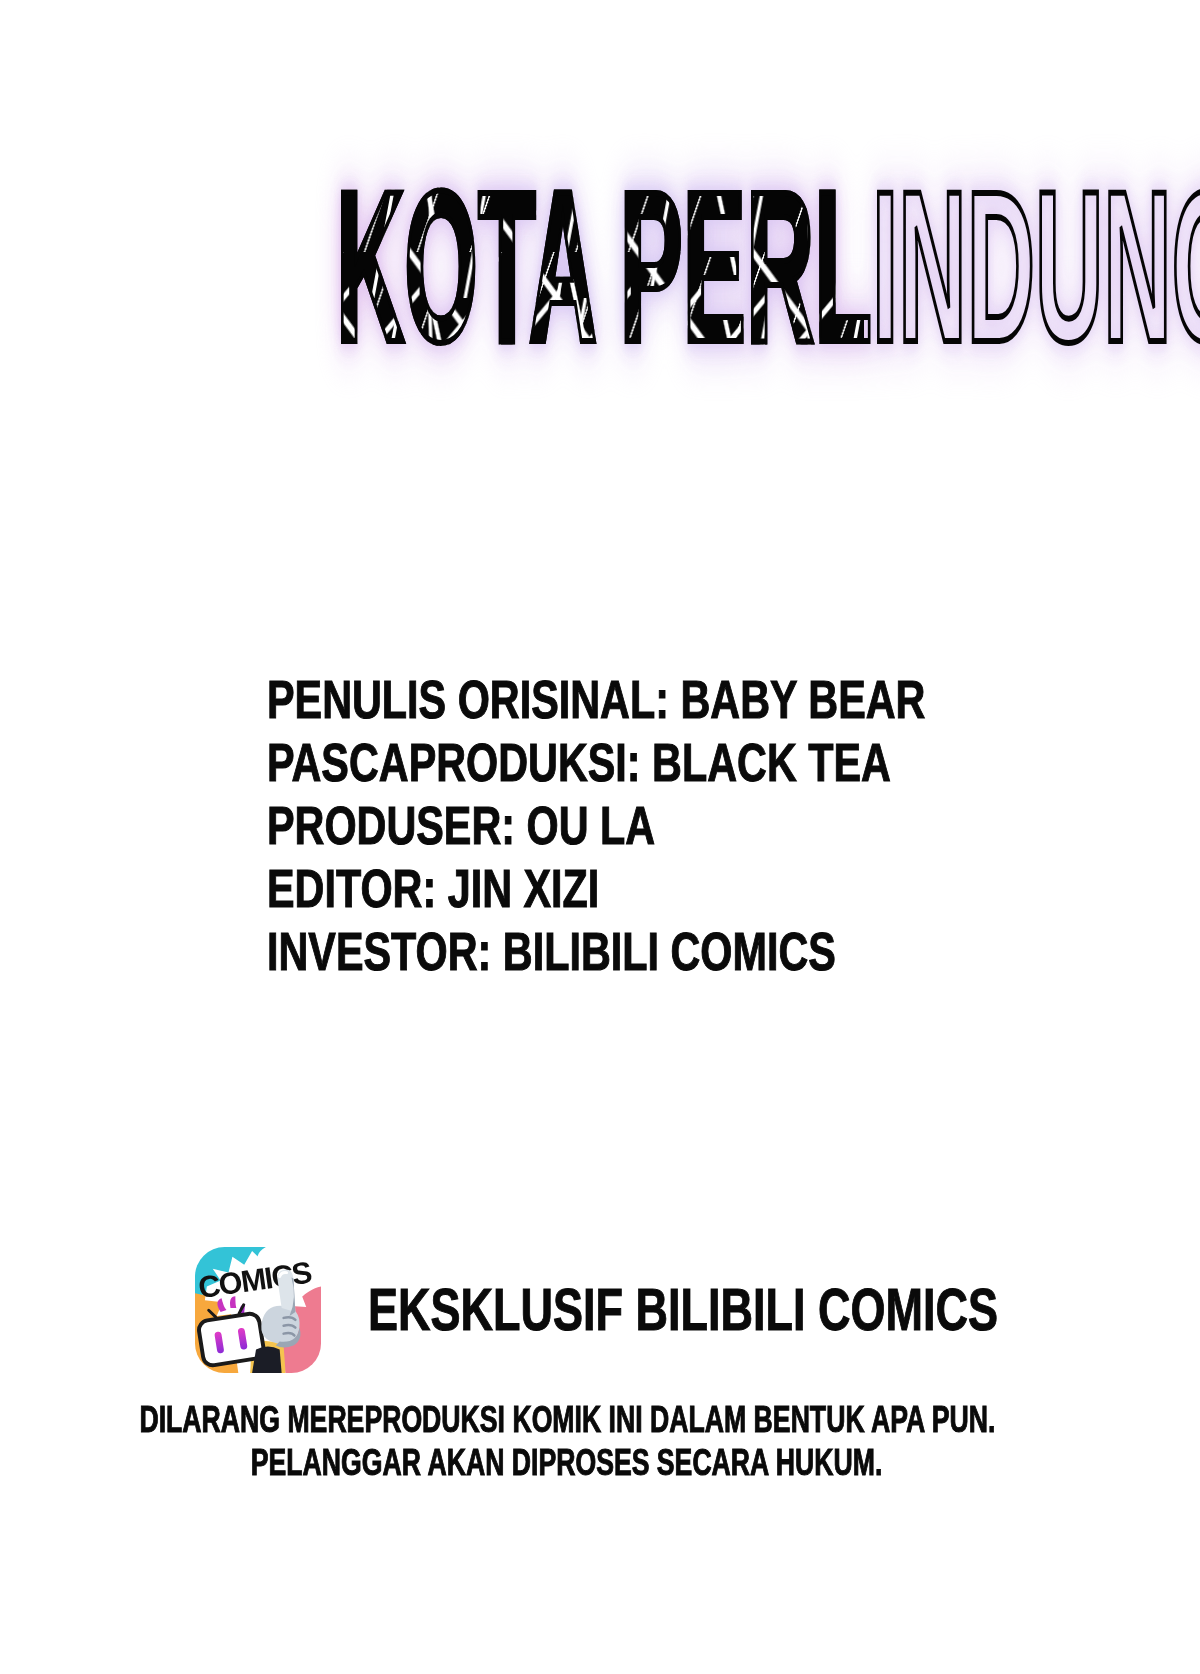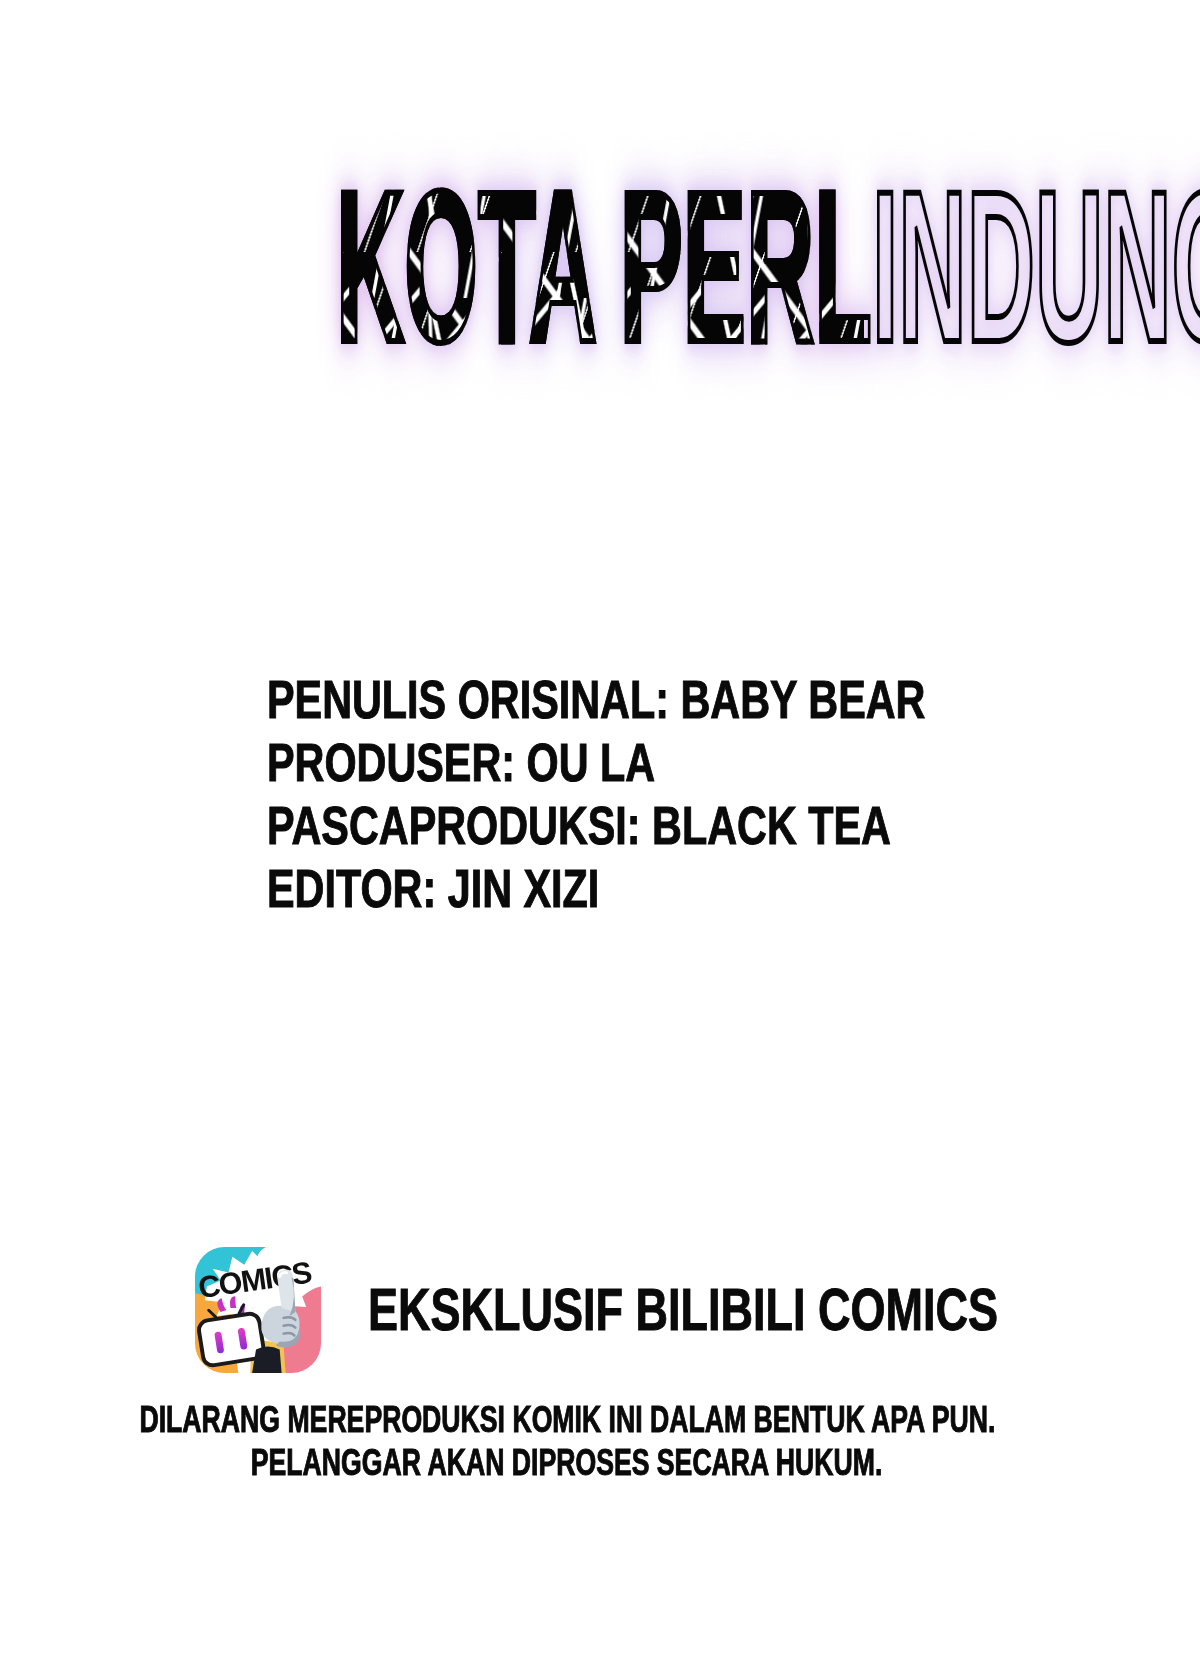--- a/index.html
+++ b/index.html
@@ -86,23 +86,24 @@
 <body>
 
 <div class="title-block">
   <span class="t-layer t-glow-wide">KOTA PERLINDUNGAN</span>
   <span class="t-layer t-glow-near">KOTA PERLINDUNGAN</span>
   <span class="t-layer t-ink">KOTA PERLINDUNGAN</span>
 </div>
 
 <ul class="credits">
   <li><span class="cond">PENULIS ORISINAL: BABY BEAR</span></li>
+  <li><span class="cond">PASCAPRODUKSI: BLACK TEA</span></li>
   <li><span class="cond">PRODUSER: OU LA</span></li>
-  <li><span class="cond">PASCAPRODUKSI: BLACK TEA</span></li>
   <li><span class="cond">EDITOR: JIN XIZI</span></li>
+  <li><span class="cond">INVESTOR: BILIBILI COMICS</span></li>
 </ul>
 
 <div class="publisher-row">
   <div class="logo-box">
     <svg viewBox="0 0 128 128" width="126" height="128">
       <defs>
         <clipPath id="iconClip">
             <rect width="128" height="128" rx="30"></rect>
           </clipPath>
         <linearGradient id="eyeGrad" x1="0" y1="0" x2="0" y2="1">

